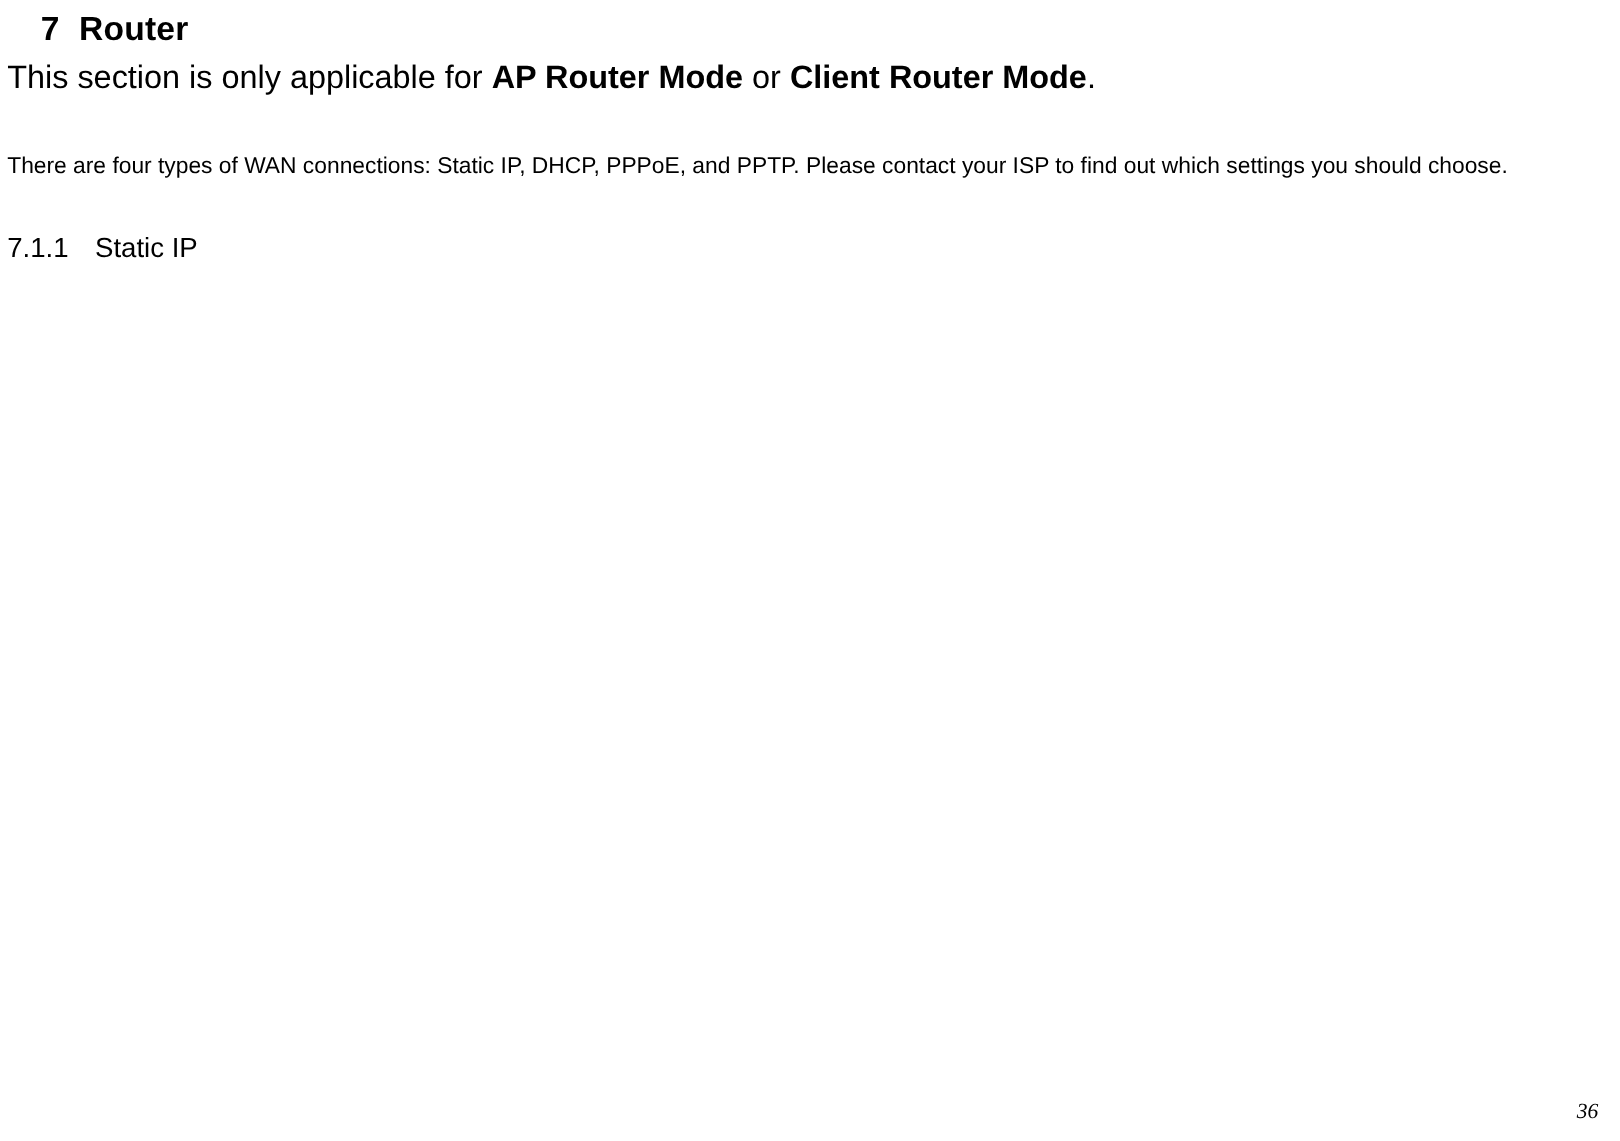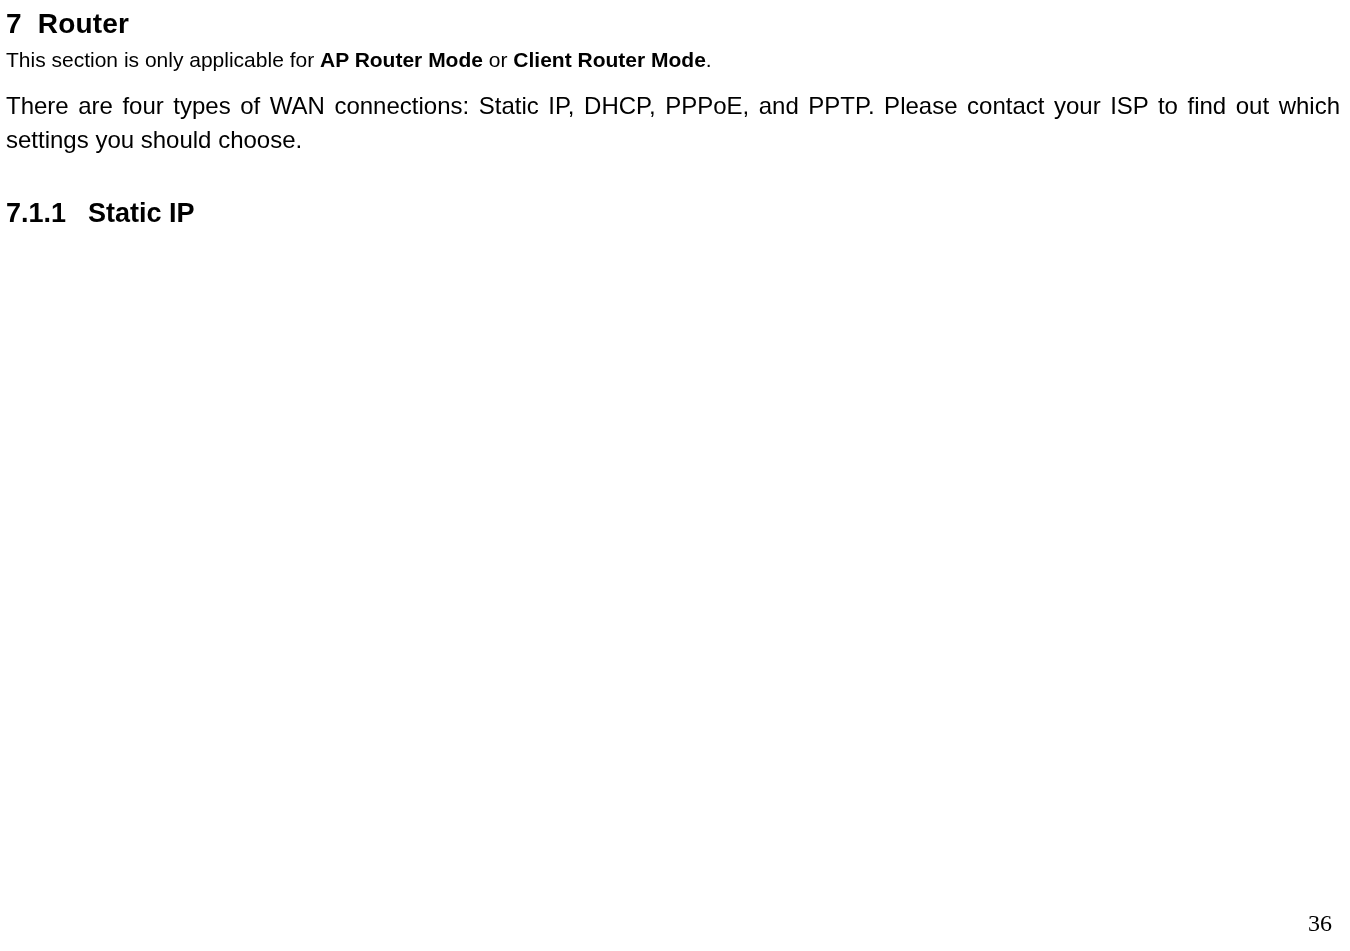--- a/index.html
+++ b/index.html
@@ -18,63 +18,65 @@
     .content {
       padding-left: 6px;
       padding-right: 10px;
     }
     .h1 {
       font-size: 28px;
       font-weight: bold;
       font-family: "Segoe UI", Arial, sans-serif;
       margin-bottom: 6px;
       letter-spacing: 0.2px;
+      margin-left: 28px;
     }
     .intro {
-      font-size: 21px;
+      font-size: 27px;
       font-family: "Segoe UI", Arial, sans-serif;
-      margin-bottom: 15px;
+      margin-bottom: 44px;
       line-height: 1.35;
     }
     .bold {
       font-weight: bold;
     }
     .h2 {
       font-size: 25px;
       font-weight: bold;
       font-family: "Segoe UI", Arial, sans-serif;
       margin-bottom: 6px;
     }
     .h2 .num {
       display: inline-block;
       margin-right: 18px;
     }
     .body {
-      font-size: 24px;
+      font-size: 19px;
       font-family: "Segoe UI", Arial, sans-serif;
       line-height: 1.42;
       text-align: justify;
       margin-bottom: 40px;
     }
     .h3 {
-      font-size: 27px;
-      font-weight: bold;
+      font-size: 23px;
+      font-weight: normal;
       font-family: "Segoe UI", Arial, sans-serif;
       margin-bottom: 6px;
     }
     .h3 .num {
       display: inline-block;
       margin-right: 22px;
     }
     .page-number {
       position: absolute;
       bottom: 14px;
       right: 18px;
       font-family: "Times New Roman", serif;
-      font-size: 24px;
+      font-size: 18px;
+      font-style: italic;
     }
   </style>
 </head>
 <body>
 
 <div class="content">
   <h1 class="h1">
     <span>7</span>&nbsp;&nbsp;<span>Router</span>
   </h1>
 

